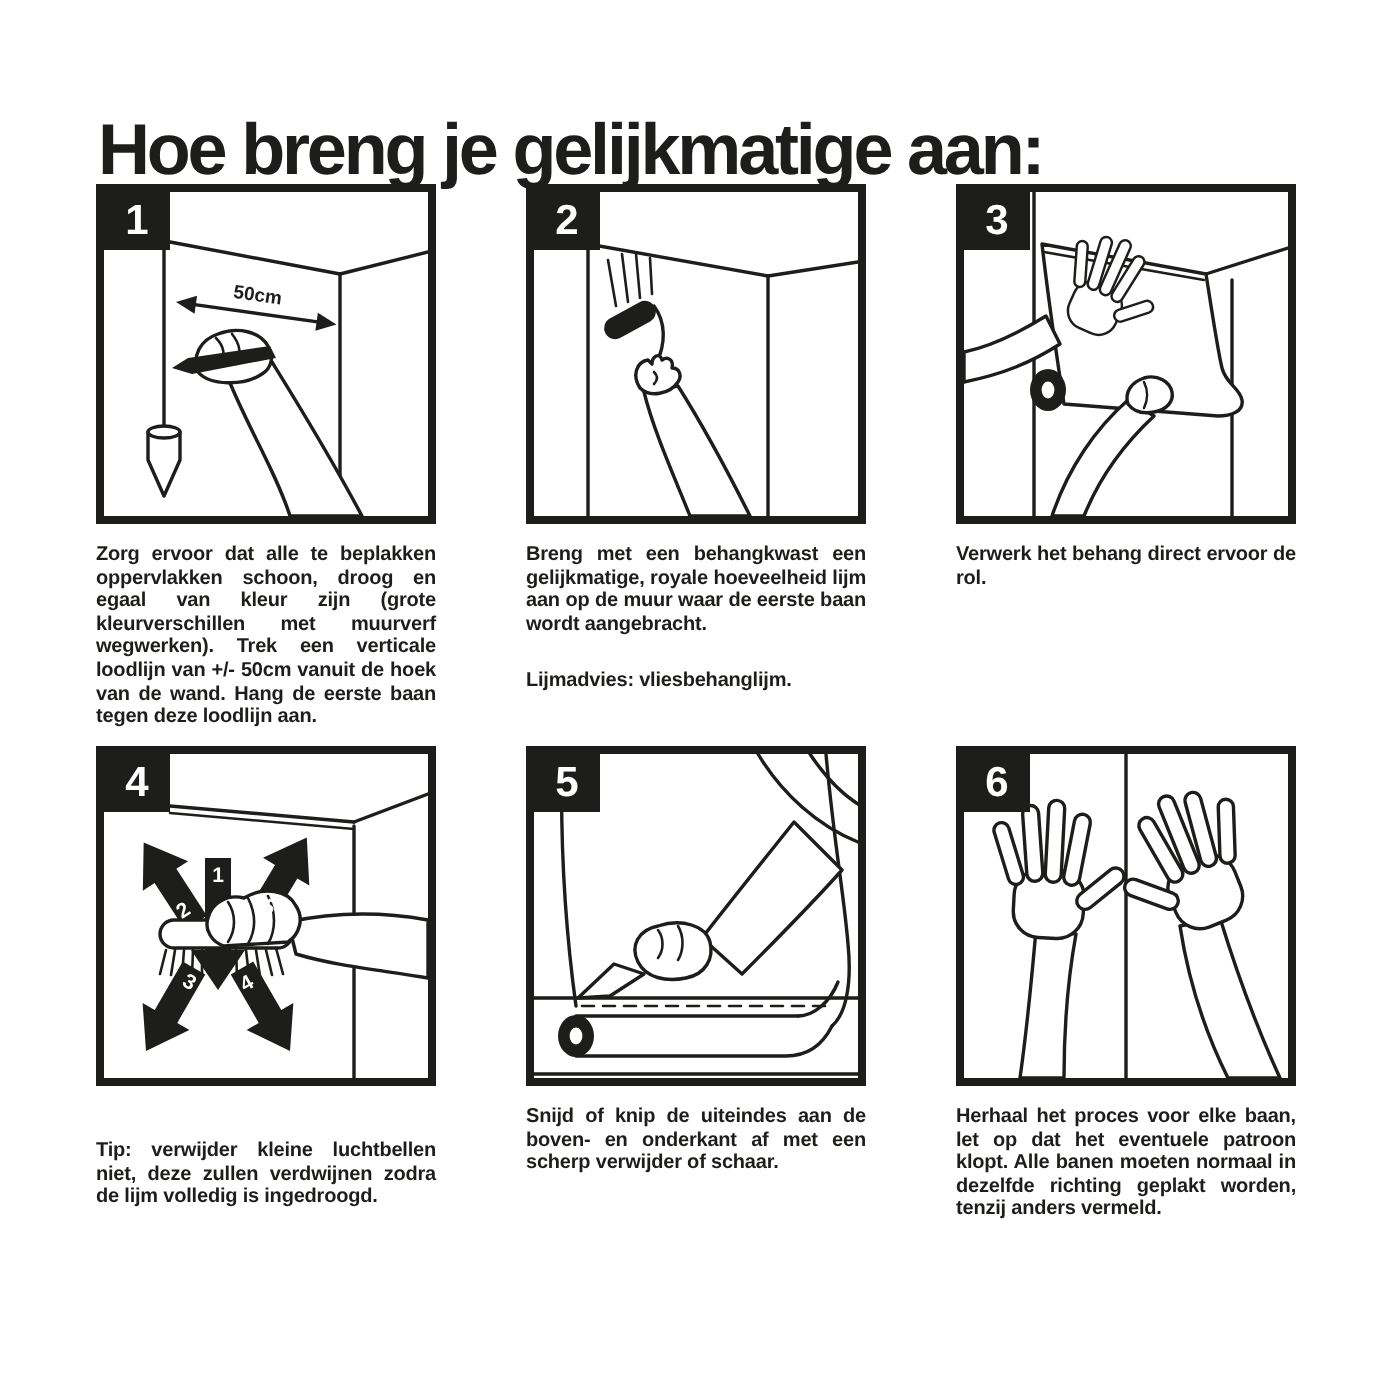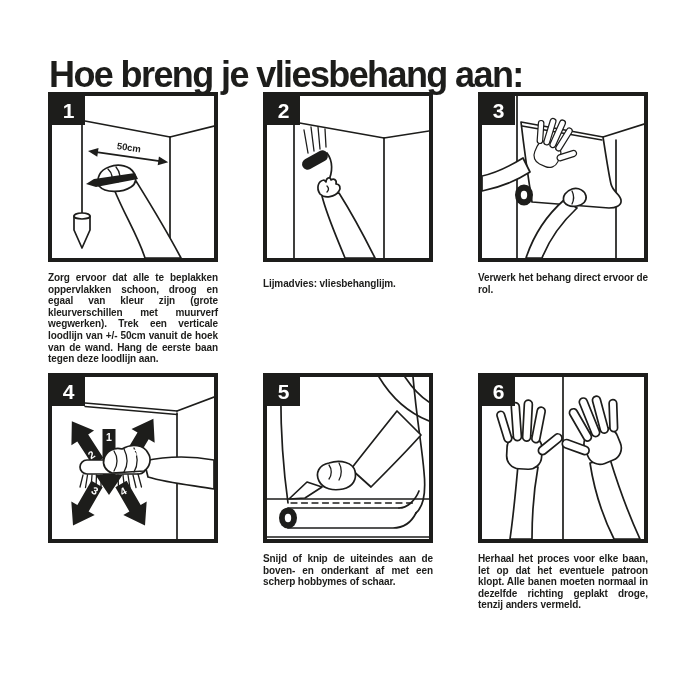--- a/index.html
+++ b/index.html
@@ -30,21 +30,21 @@
     background:#1d1d1b; color:#fff; z-index:5;
     display:flex; align-items:center; justify-content:center;
     font-size:21px; font-weight:700; line-height:1;
   }
   .caption {
     width:170px; padding-top:10px;
     font-size:10px; font-weight:700; line-height:11.6px;
     text-align:justify; color:#1d1d1b; letter-spacing:-0.1px;
   }
   .caption p { margin:0; }
-  .caption p.gap { margin-top:6px; }
+  .caption p.gap { margin-top:17px; }
   .ln   { fill:none; stroke:#1d1d1b; stroke-width:1.7; stroke-linecap:round; stroke-linejoin:round; }
   .thin { fill:none; stroke:#1d1d1b; stroke-width:1.3; stroke-linecap:round; stroke-linejoin:round; }
   .fillw{ fill:#ffffff; stroke:#1d1d1b; stroke-width:1.7; stroke-linecap:round; stroke-linejoin:round; }
   .ink  { fill:#1d1d1b; stroke:none; }
   .svgtxt { font-family:"Liberation Sans",sans-serif; font-weight:700; font-size:9.5px; fill:#1d1d1b; }
   .arrnum { font-family:"Liberation Sans",sans-serif; font-weight:700; font-size:10.5px; fill:#ffffff; }
   .defs-holder { position:absolute; width:0; height:0; overflow:hidden; }
 </style>
 </head>
 <body>
@@ -56,21 +56,21 @@
       <rect class="fillw" x="-17" y="-14" width="35" height="34" rx="13"></rect>
       <rect class="fillw" x="-3.8" y="-30" width="7.6" height="32" rx="3.8" transform="translate(-16,-8) rotate(-20)"></rect>
       <rect class="fillw" x="-4" y="-36" width="8" height="38" rx="4" transform="translate(-7,-10) rotate(-7)"></rect>
       <rect class="fillw" x="-4" y="-39" width="8" height="41" rx="4" transform="translate(2,-10)"></rect>
       <rect class="fillw" x="-4" y="-34" width="8" height="36" rx="4" transform="translate(11,-9) rotate(8)"></rect>
       <rect class="fillw" x="-4.2" y="-26" width="8.4" height="28" rx="4.2" transform="translate(17,2) rotate(48)"></rect>
     </g>
   </defs>
 </svg>
 
-<h1 class="title">Hoe breng je vliesbehang aan:</h1>
+<h1 class="title">Hoe breng je gelijkmatige aan:</h1>
 
 <div class="grid">
 
   <div class="panel">
     <div class="num">1</div>
     <svg viewBox="0 0 162 162">
       <path class="ln" d="M33,25 L118,41"></path>
       <path class="ln" d="M118,41 L162,30"></path>
       <path class="ln" d="M118,41 V162"></path>
       <path class="ln" d="M30,27 V118"></path>
@@ -132,20 +132,21 @@
         <path class="fillw" d="M82,106 C80,100 84,95 90,93 C97,91 103,95 104,100 C105,105 101,109 95,110 C90,111 85,110 82,106 Z"></path>
         <path class="thin" d="M90,95 C92,99 92,104 90,108"></path>
       </g>
     </svg>
   </div>
 
   <div class="caption">
     <p>Zorg ervoor dat alle te beplakken oppervlakken schoon, droog en egaal van kleur zijn (grote kleurverschillen met muurverf wegwerken). Trek een verticale loodlijn van +/- 50cm vanuit de hoek van de wand. Hang de eerste baan tegen deze loodlijn aan.</p>
   </div>
   <div class="caption">
+    <p>Breng met een behangkwast een gelijkmatige, royale hoeveelheid lijm aan op de muur waar de eerste baan wordt aangebracht.</p>
     <p class="gap">Lijmadvies: vliesbehanglijm.</p>
   </div>
   <div class="caption">
     <p>Verwerk het behang direct ervoor de rol.</p>
   </div>
 
   <div class="panel">
     <div class="num">4</div>
     <svg viewBox="0 0 162 162">
       <path class="ln" d="M33,26 L125,34"></path>
@@ -208,21 +209,22 @@
         <use href="#handspread" transform="translate(42,72) rotate(3)"></use>
       </g>
       <g>
         <path class="fillw" d="M108,86 L128,82 C136,108 146,136 158,162 L132,162 C120,138 112,112 108,86 Z"></path>
         <use href="#handspread" transform="translate(120,66) scale(-1,1) rotate(22)"></use>
       </g>
     </svg>
   </div>
 
   <div class="caption">
-  </div>
-  <div class="caption">
-    <p>Snijd of knip de uiteindes aan de boven- en onderkant af met een scherp hobbymes of schaar.</p>
-  </div>
-  <div class="caption">
-    <p>Herhaal het proces voor elke baan, let op dat het eventuele patroon klopt. Alle banen moeten normaal in dezelfde richting geplakt droge, tenzij anders vermeld.</p>
+    <p class="gap">Tip: verwijder kleine luchtbellen niet, deze zullen verdwijnen zodra de lijm volledig is ingedroogd.</p>
+  </div>
+  <div class="caption">
+    <p>Snijd of knip de uiteindes aan de boven- en onderkant af met een scherp verwijder of schaar.</p>
+  </div>
+  <div class="caption">
+    <p>Herhaal het proces voor elke baan, let op dat het eventuele patroon klopt. Alle banen moeten normaal in dezelfde richting geplakt worden, tenzij anders vermeld.</p>
   </div>
 
 </div>
 
 </body></html>

